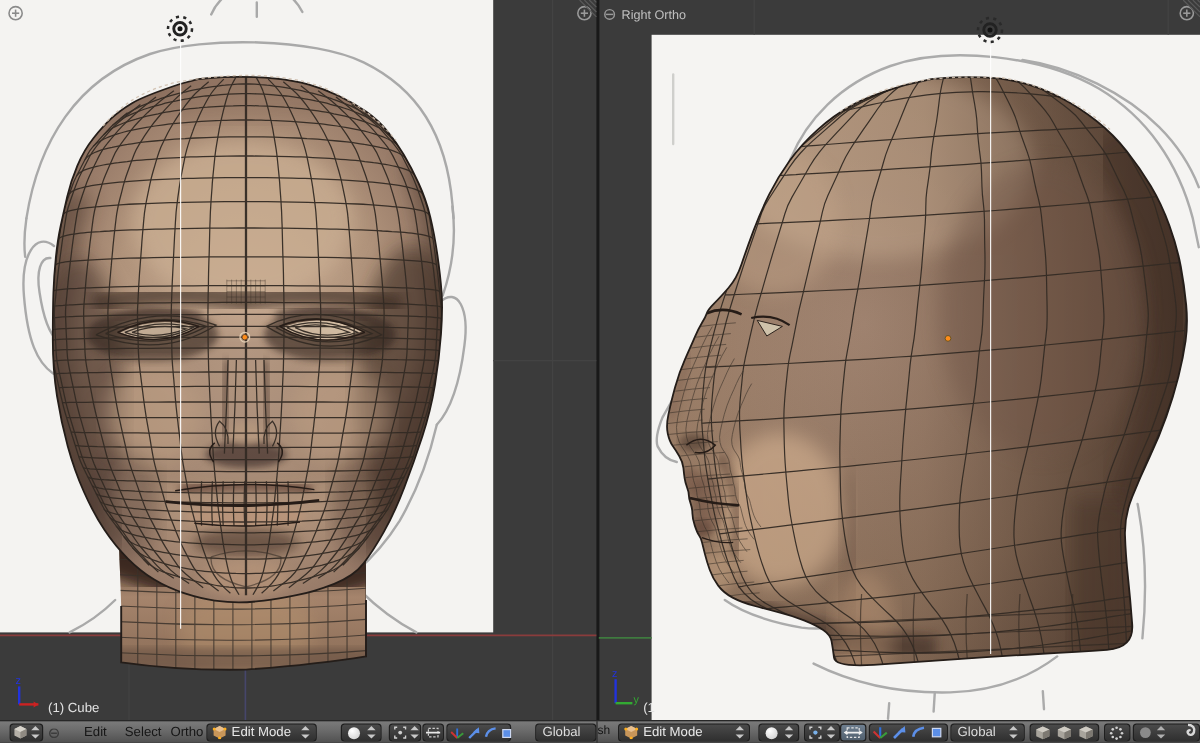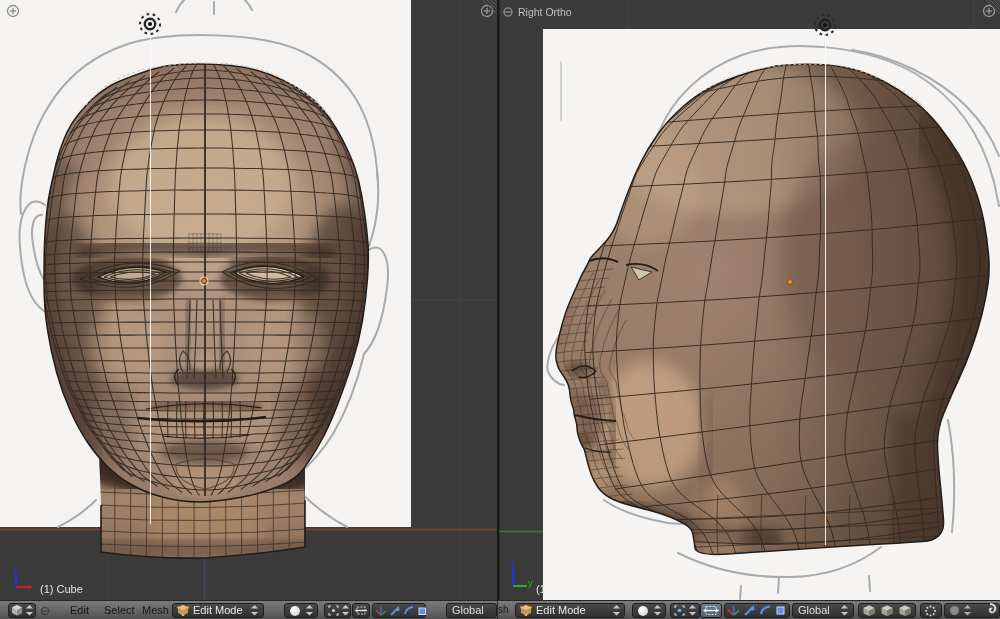--- a/index.html
+++ b/index.html
@@ -432,21 +432,21 @@
 <svg style="position:absolute;left:25px;top:4px" width="9" height="11">
         <path d="M 4.5,0 L 8,3.5 L 1,3.5 Z" fill="#c8c8c8"></path>
         <path d="M 4.5,10.5 L 8,7 L 1,7 Z" fill="#c8c8c8"></path>
       </svg>
 <svg style="position:absolute;left:40px;top:6px" width="10" height="8">
         <circle cx="5" cy="4" r="3.6" fill="none" stroke="#3c3c3c" stroke-width="1.2"></circle>
         <line x1="2.6" y1="4" x2="7.4" y2="4" stroke="#3c3c3c" stroke-width="1.2"></line>
       </svg>
 <span style="position:absolute;left:70px;top:3px;font-size:11px;color:#161616">Edit</span>
 <span style="position:absolute;left:104px;top:3px;font-size:11px;color:#161616">Select</span>
-<span style="position:absolute;left:142px;top:3px;font-size:11px;color:#161616">Mesh</span>
+<span style="position:absolute;left:142px;top:3px;font-size:11px;color:#161616">Ortho</span>
 <div style="position:absolute;left:172px;top:2px;width:92px;height:15px;background:linear-gradient(#4a4a4a,#303030);border:1px solid #1f1f1f;border-radius:3px;box-sizing:border-box;"></div>
 <svg style="position:absolute;left:177px;top:4px" width="12" height="11">
         <path d="M 6,0 L 11,2.5 L 11,8 L 6,10.5 L 1,8 L 1,2.5 Z" fill="#c8965a"></path>
         <path d="M 6,0 L 11,2.5 L 6,5 L 1,2.5 Z" fill="#e8c090"></path>
         <circle cx="1.5" cy="2.5" r="1.3" fill="#ffb020"></circle>
         <circle cx="10.5" cy="2.5" r="1.3" fill="#ffb020"></circle>
         <circle cx="6" cy="10" r="1.3" fill="#ffb020"></circle>
       </svg>
 <span style="position:absolute;left:193px;top:3px;font-size:11px;color:#e8e8e8">Edit Mode</span>
 <svg style="position:absolute;left:250px;top:4px" width="9" height="11">

